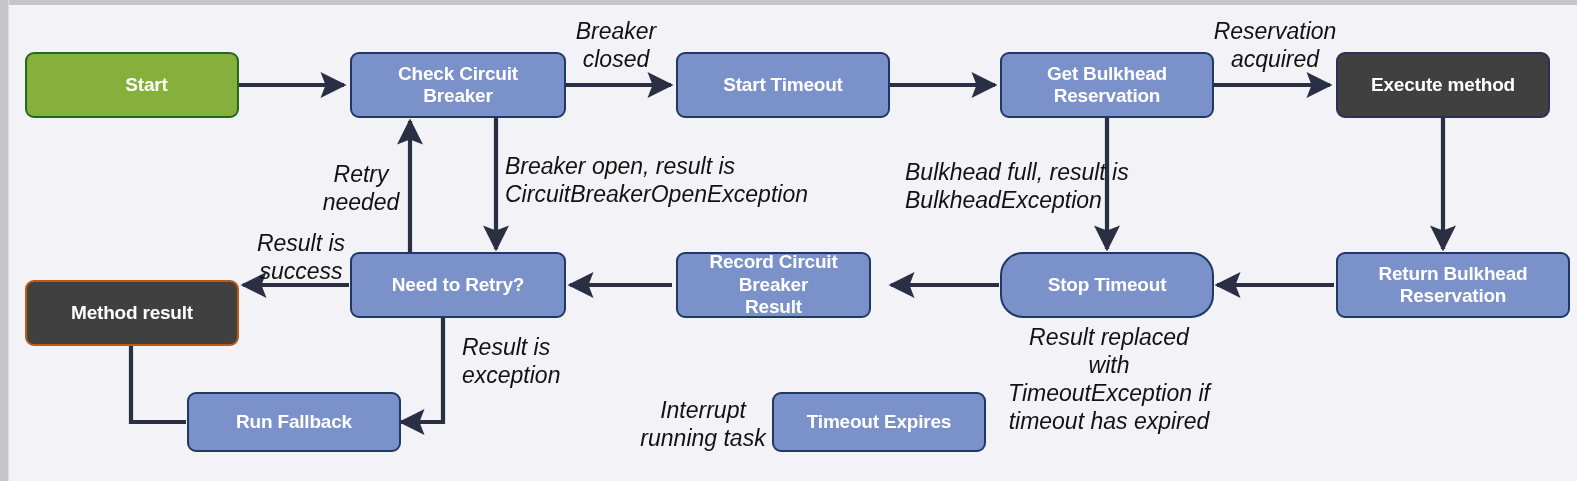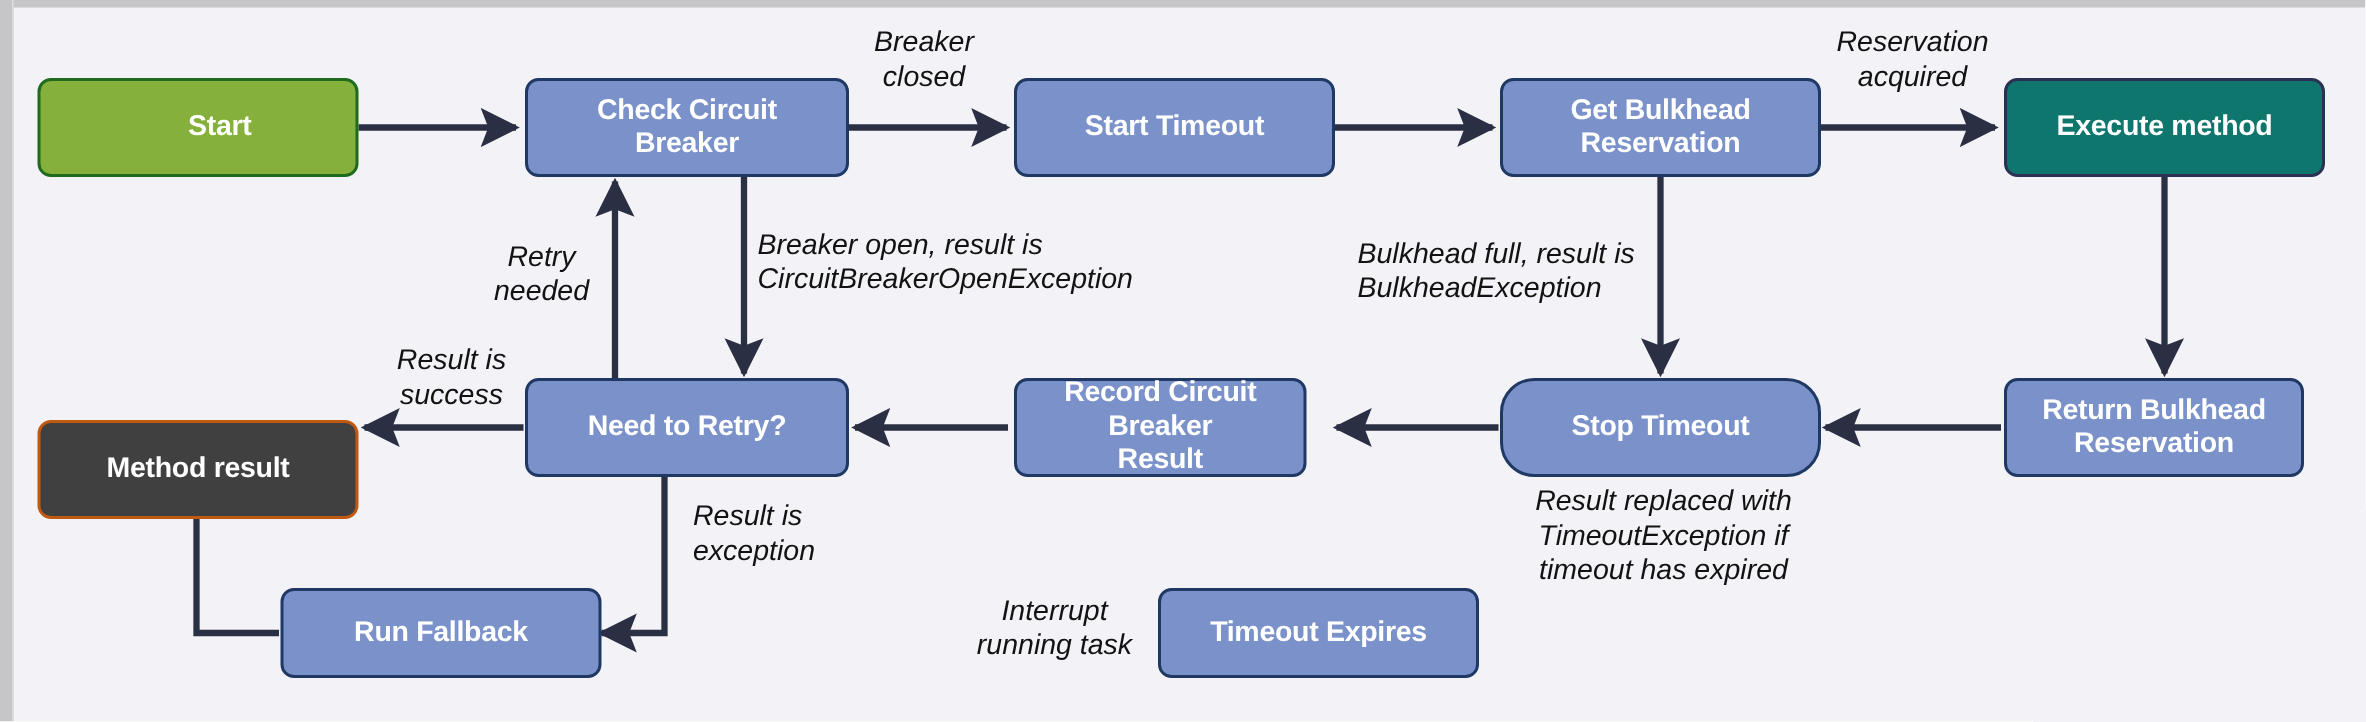--- a/index.html
+++ b/index.html
@@ -42,26 +42,26 @@
     color: #ffffff;
     font-weight: bold;
     font-size: 19px;
     line-height: 1.18;
     letter-spacing: -0.2px;
     z-index: 3;
   }
   .node.blue   { background: #7b91c9; border: 2.5px solid #1f3864; }
   .node.green  { background: #85b03c; border: 2.5px solid #1e6b1e; }
   .node.orange { background: #404040; border: 2.5px solid #c05a12; margin-top: 28px; }
-  .node.slate  { background: #0f766e; border: 2.5px solid #2b3152; }
+  .node.slate  { background: #404040; border: 2.5px solid #2b3152; }
 
   .edge-label {
     position: absolute;
     font-style: italic;
-    font-size: 19px;
+    font-size: 23px;
     line-height: 1.22;
     color: #121212;
     text-align: center;
     z-index: 4;
     white-space: pre-line;
   }
   .edge-label.left  { text-align: left; }
 
   #edges {
     position: absolute;
@@ -119,21 +119,21 @@
   <div class="node green" style="left:25px; top:52px; width:214px; height:66px;padding-left:29px;">Start</div>
 
   <div class="node blue" style="left:350px; top:52px; width:216px; height:66px; padding:0 14px;">Check Circuit Breaker</div>
 
   <div class="node blue" style="left:676px; top:52px; width:214px; height:66px;">Start Timeout</div>
 
   <div class="node blue" style="left:1000px; top:52px; width:214px; height:66px; padding:0 14px;">Get Bulkhead Reservation</div>
 
   <div class="node slate" style="left:1336px; top:52px; width:214px; height:66px;">Execute method</div>
 
-  <div class="node blue" style="left:1336px; top:252px; width:200px; height:66px; padding:0 12px;">Return Bulkhead Reservation</div>
+  <div class="node blue" style="left:1336px; top:252px; width:234px; height:66px; padding:0 12px;">Return Bulkhead Reservation</div>
 
   <div class="node blue" style="left:1000px; top:252px; width:214px; height:66px;border-radius:23px;">Stop Timeout</div>
 
   <div class="node blue" style="left:676px; top:252px; width:195px; height:66px; padding:0 30px;">Record Circuit Breaker Result</div>
 
   <div class="node blue" style="left:350px; top:252px; width:216px; height:66px;">Need to Retry?</div>
 
   <div class="node orange" style="left:25px; top:252px; width:214px; height:66px;">Method result</div>
 
   <div class="node blue" style="left:187px; top:392px; width:214px; height:60px;">Run Fallback</div>

